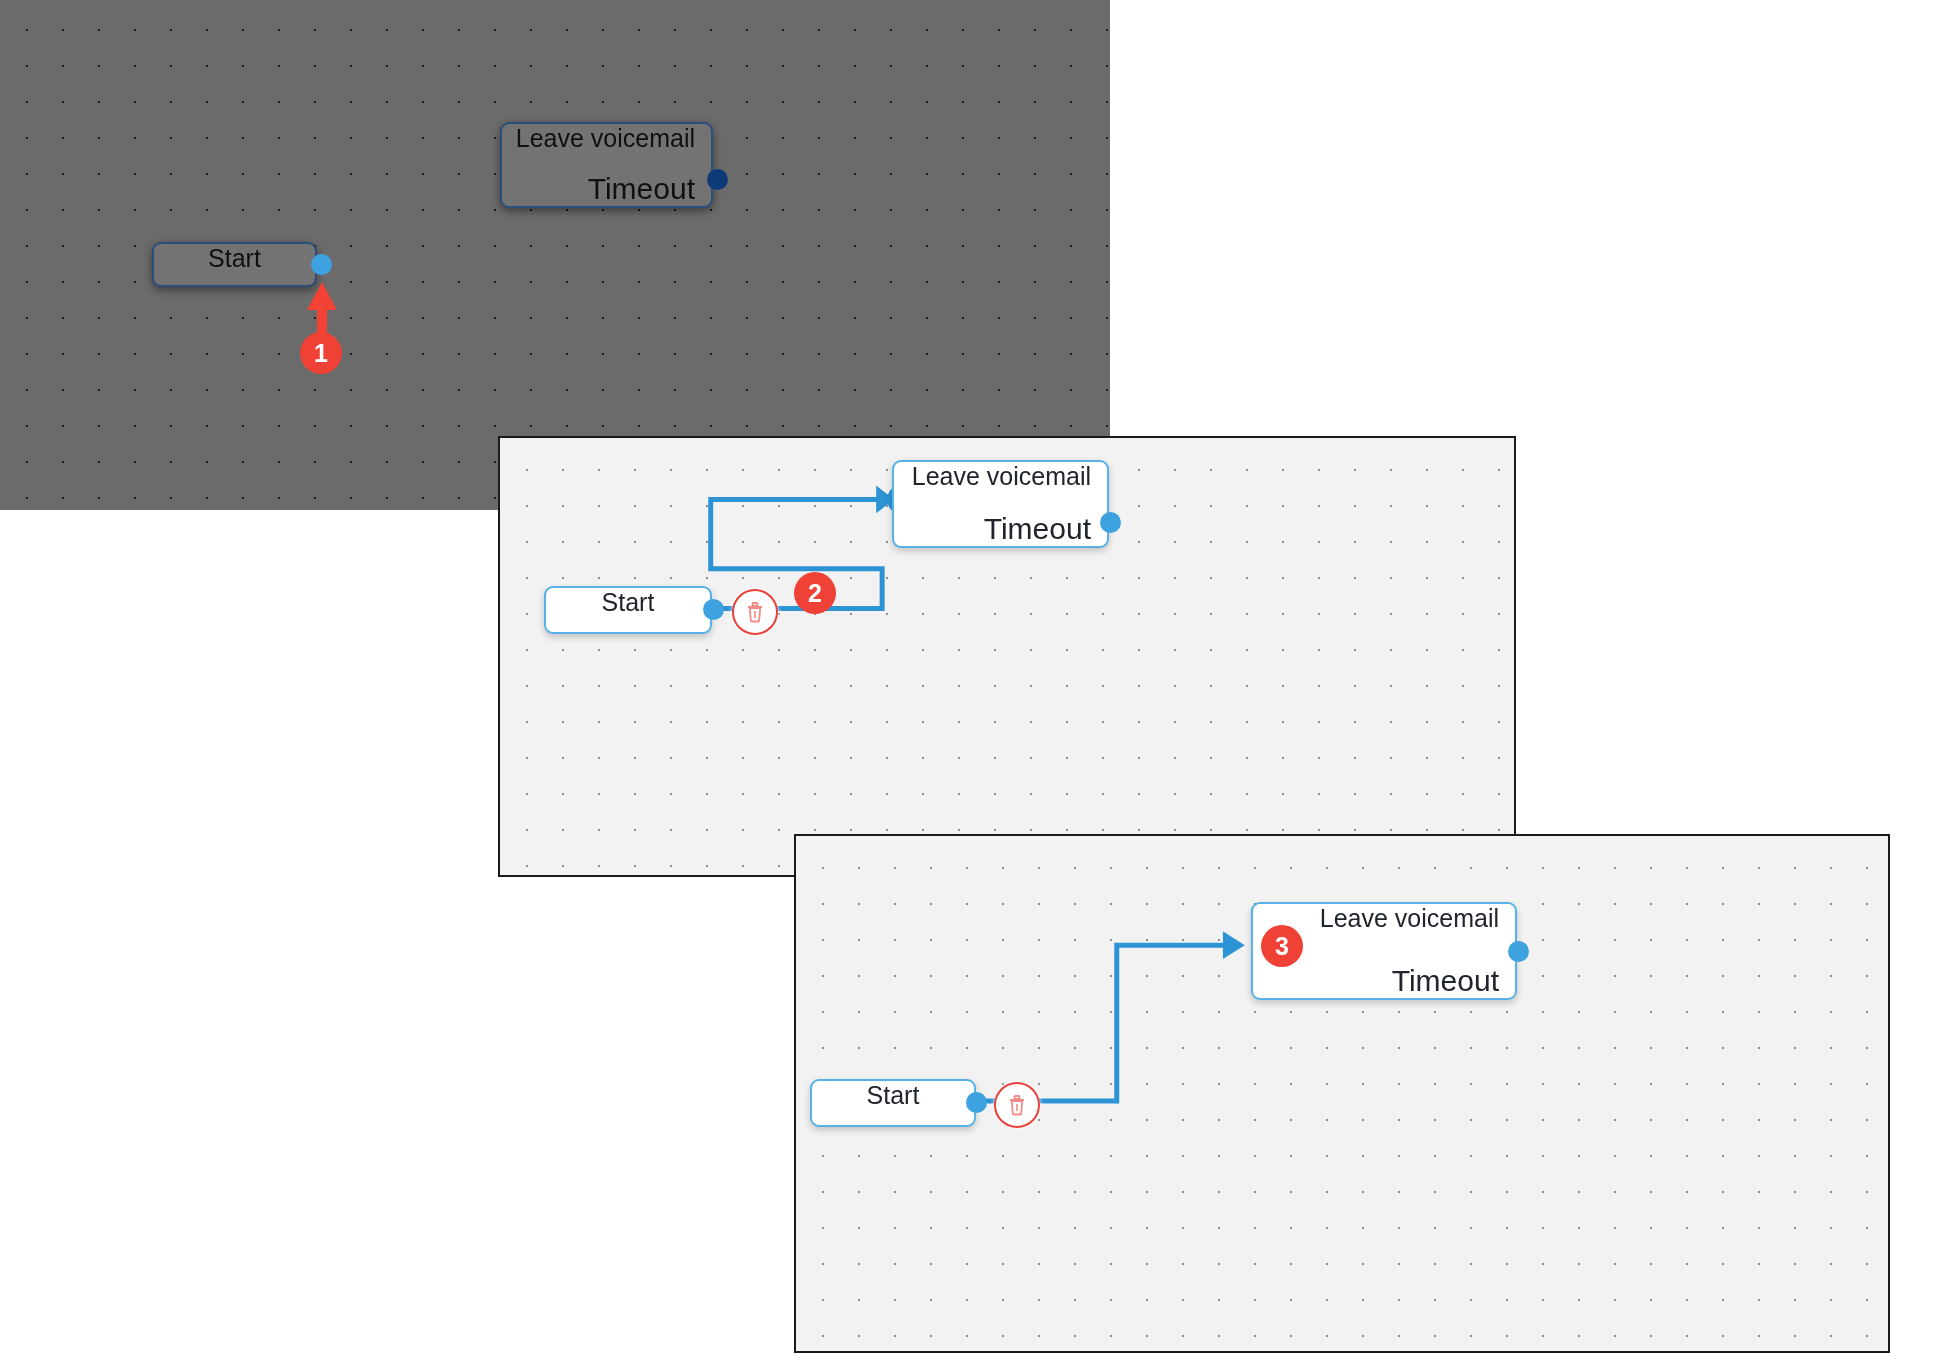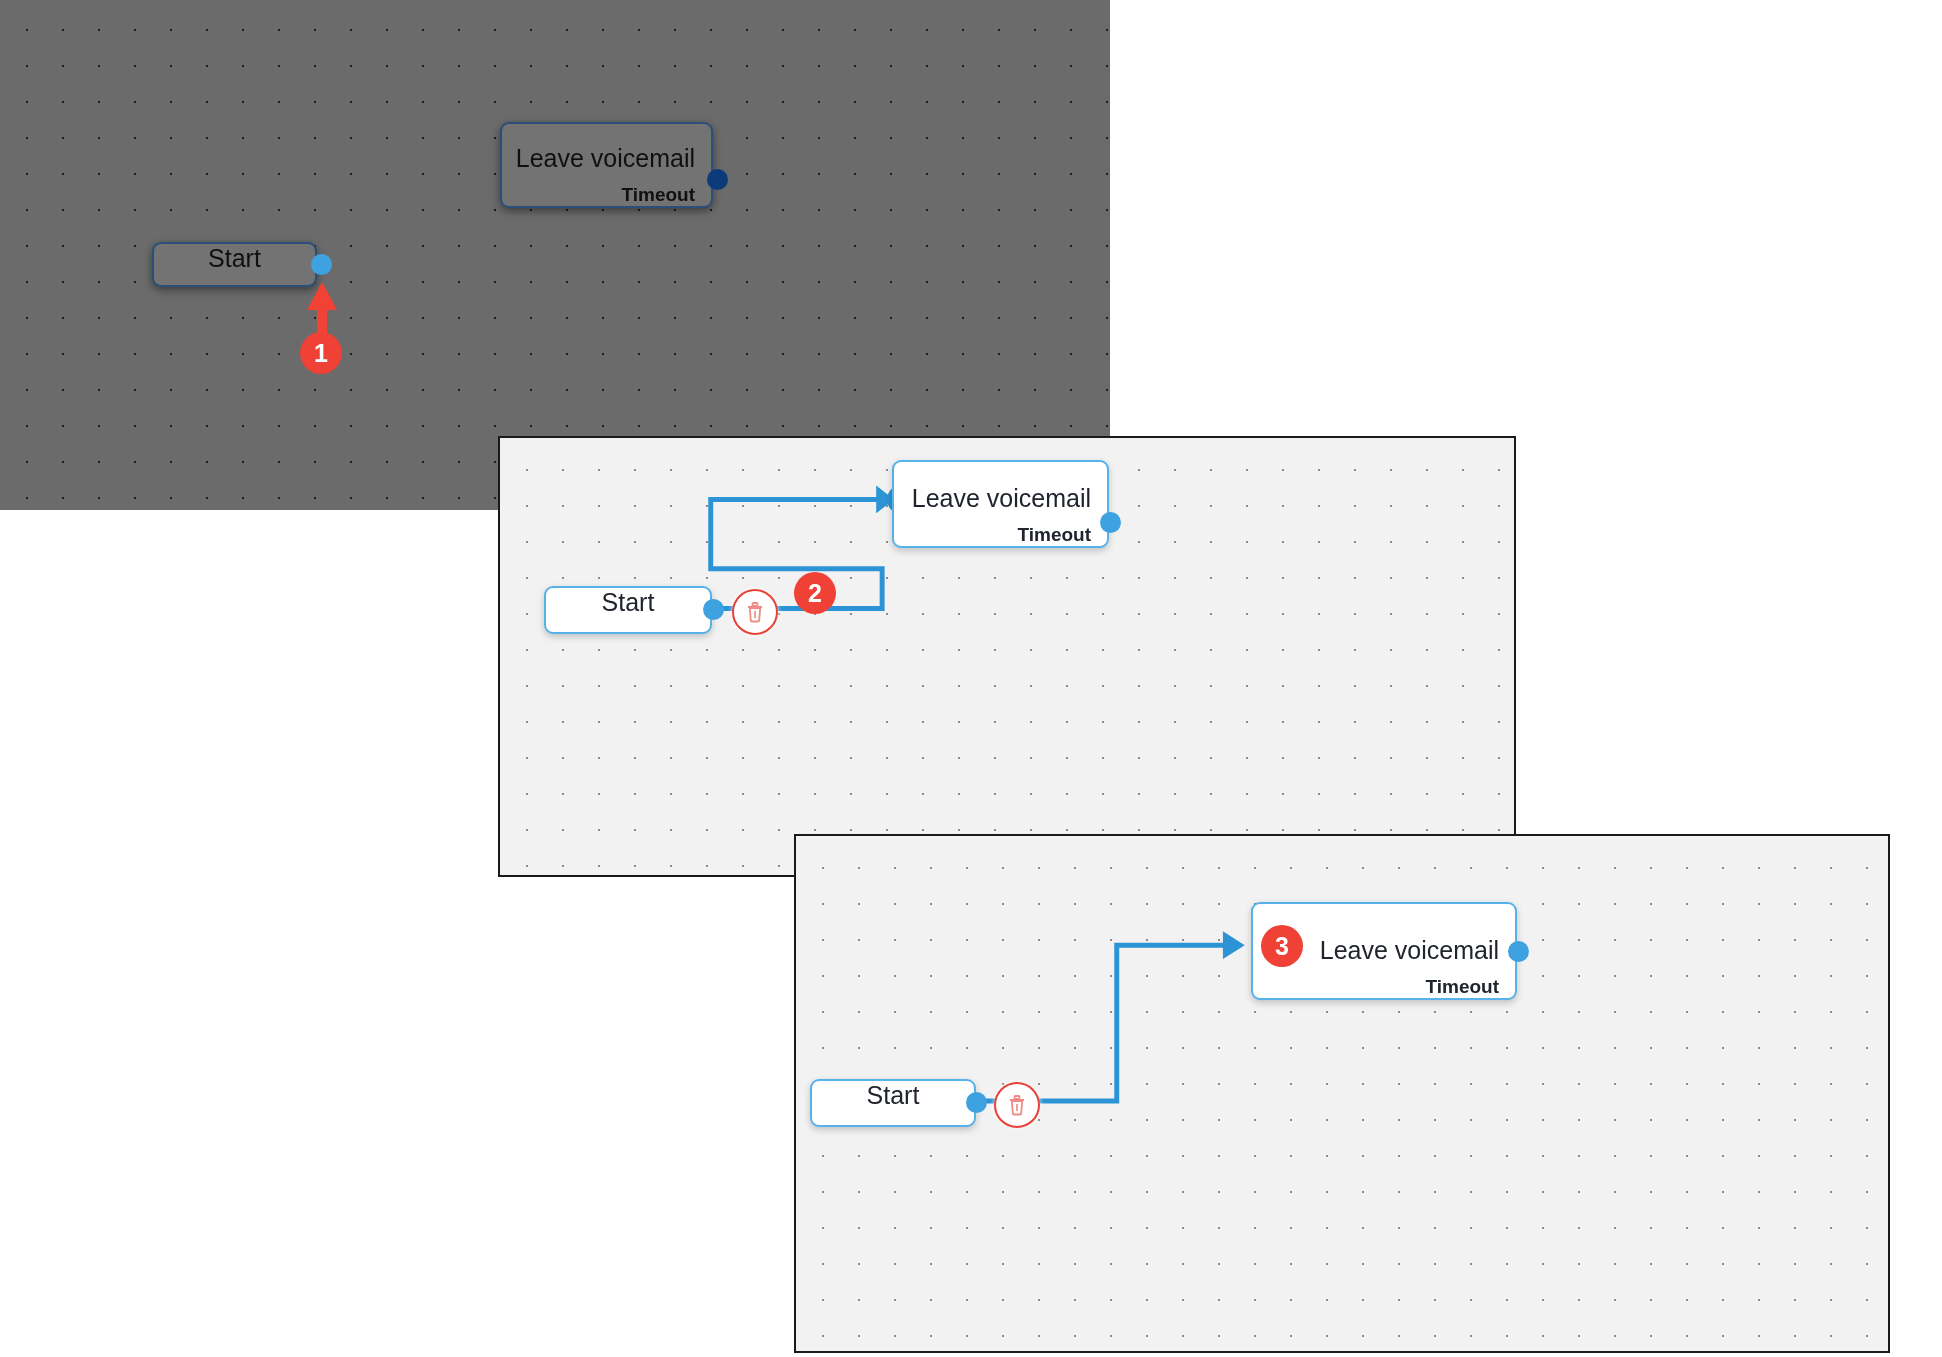--- a/index.html
+++ b/index.html
@@ -40,36 +40,35 @@
   
   .node {
     position: absolute;
     box-sizing: border-box;
     border-radius: 9px;
     background: #ffffff;
     border: 2px solid #56b2e8;
     box-shadow: 0 3px 7px rgba(0,0,0,0.20);
     display: flex;
     flex-direction: column;
-    justify-content: flex-end;
+    justify-content: space-between;
     align-items: flex-end;
     padding: 0 16px;
     color: #20242c;
   }
   .node .title {
     font-size: 25px;
     line-height: 1.18;
     white-space: nowrap;
   }
   .node .subtitle {
-    font-size: 19px;
+    font-size: 30px;
     line-height: 1.18;
     margin-top: 10px;
     white-space: nowrap;
-    font-weight: bold;
   }
   .node.single {
     justify-content: flex-start;
     align-items: center;
   }
   
   .panel.dim .node {
     background: #737373;
     border-color: #2b4f7d;
     color: #101010;

